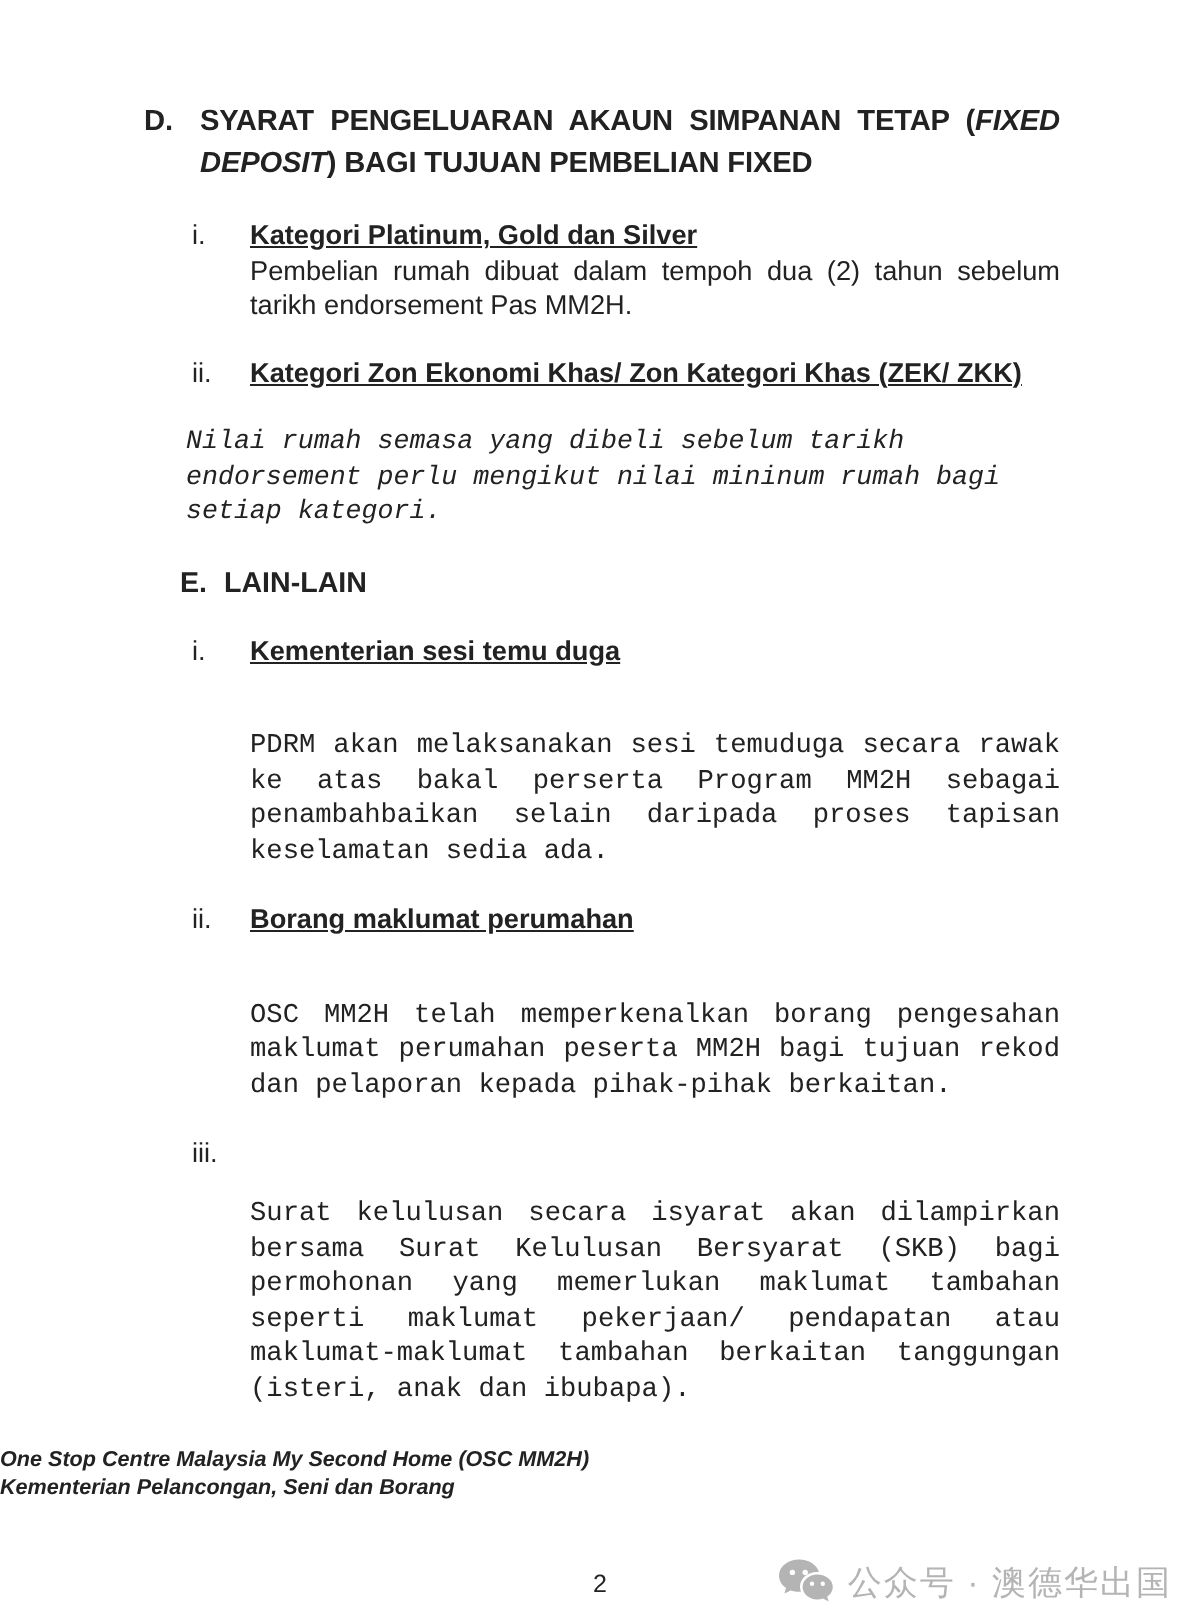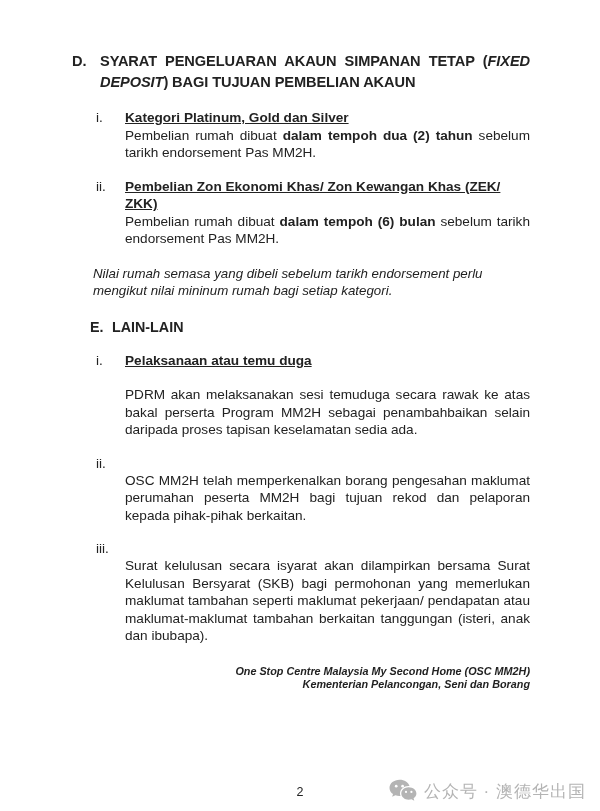--- a/index.html
+++ b/index.html
@@ -16,51 +16,51 @@
     display:flex;
     margin:51px 70px 0 72px;
     font-weight:bold;
     font-size:14.6px;
     line-height:21px;
     letter-spacing:-0.1px;
   }
   .heading-d .h-label{width:28px;flex:none;}
   .heading-d .h-text{flex:1;text-align:justify;}
   .it{font-style:italic;}
-  .b{font-weight:bold;}
+  .b{font-weight:normal;}
   .intro{
     margin:17px 70px 0 100px;
     font-size:13.6px;line-height:17.5px;
     text-align:justify;
   }
   .item{
     display:flex;
     margin:16px 70px 0 96px;
     font-size:13.6px;line-height:17.5px;
   }
   .item .num{width:29px;flex:none;}
   .item .ibody{flex:1;min-width:0;}
   .ititle{text-decoration:underline;font-weight:bold;}
   .itext{text-align:justify;}
-  .itext.spaced{margin-top:17px;}
+  .itext.spaced{margin-top:31px;font-family:Liberation Mono, monospace;}
   .note{
     margin:17px 70px 0 93px;
     font-style:italic;
-    font-size:13.3px;line-height:17.5px;
+    font-size:13.3px;line-height:17.5px;font-family:Liberation Mono, monospace;
   }
   .heading-e{
     display:flex;
     margin:18px 70px 0 90px;
     font-weight:bold;
     font-size:14.3px;line-height:18px;
   }
   .heading-e .h-label{width:22px;flex:none;}
   .signature{
     margin:20px 70px 0 0;
-    text-align:right;
+    text-align:left;
     font-weight:bold;font-style:italic;
     font-size:10.8px;line-height:13.6px;
   }
   .page-number{
     position:absolute;left:0;right:0;bottom:12px;
     text-align:center;
     font-size:12.5px;
   }
   .watermark{
     position:absolute;right:14px;bottom:8px;
@@ -72,58 +72,58 @@
   }
   .watermark svg{display:block;}
 </style>
 </head>
 <body>
 
 <div class="page">
 
   <div class="heading-d">
     <span class="h-label">D.</span>
-    <span class="h-text"><span>SYARAT PENGELUARAN AKAUN SIMPANAN TETAP (</span><span class="it">FIXED DEPOSIT</span><span>) BAGI TUJUAN PEMBELIAN AKAUN</span></span>
+    <span class="h-text"><span>SYARAT PENGELUARAN AKAUN SIMPANAN TETAP (</span><span class="it">FIXED DEPOSIT</span><span>) BAGI TUJUAN PEMBELIAN FIXED</span></span>
   </div>
 
 
   <div class="item">
     <span class="num">i.</span>
     <div class="ibody">
       <div class="ititle">Kategori Platinum, Gold dan Silver</div>
       <div class="itext"><span>Pembelian rumah dibuat </span><span class="b">dalam tempoh dua (2) tahun</span><span> sebelum tarikh endorsement Pas MM2H.</span></div>
     </div>
   </div>
 
   <div class="item">
     <span class="num">ii.</span>
     <div class="ibody">
-      <div class="ititle">Pembelian Zon Ekonomi Khas/ Zon Kewangan Khas (ZEK/ ZKK)</div>
-      <div class="itext"><span>Pembelian rumah dibuat </span><span class="b">dalam tempoh (6) bulan</span><span> sebelum tarikh endorsement Pas MM2H.</span></div>
+      <div class="ititle">Kategori Zon Ekonomi Khas/ Zon Kategori Khas (ZEK/ ZKK)</div>
     </div>
   </div>
 
   <p class="note">Nilai rumah semasa yang dibeli sebelum tarikh endorsement perlu mengikut nilai mininum rumah bagi setiap kategori.</p>
 
   <div class="heading-e">
     <span class="h-label">E.</span>
     <span>LAIN-LAIN</span>
   </div>
 
   <div class="item">
     <span class="num">i.</span>
     <div class="ibody">
-      <div class="ititle">Pelaksanaan atau temu duga</div>
+      <div class="ititle">Kementerian sesi temu duga</div>
       <div class="itext spaced">PDRM akan melaksanakan sesi temuduga secara rawak ke atas bakal perserta Program MM2H sebagai penambahbaikan selain daripada proses tapisan keselamatan sedia ada.</div>
     </div>
   </div>
 
   <div class="item">
     <span class="num">ii.</span>
     <div class="ibody">
+      <div class="ititle">Borang maklumat perumahan</div>
       <div class="itext spaced">OSC MM2H telah memperkenalkan borang pengesahan maklumat perumahan peserta MM2H bagi tujuan rekod dan pelaporan kepada pihak-pihak berkaitan.</div>
     </div>
   </div>
 
   <div class="item">
     <span class="num">iii.</span>
     <div class="ibody">
       <div class="itext spaced">Surat kelulusan secara isyarat akan dilampirkan bersama Surat Kelulusan Bersyarat (SKB) bagi permohonan yang memerlukan maklumat tambahan seperti maklumat pekerjaan/ pendapatan atau maklumat-maklumat tambahan berkaitan tanggungan (isteri, anak dan ibubapa).</div>
     </div>
   </div>

